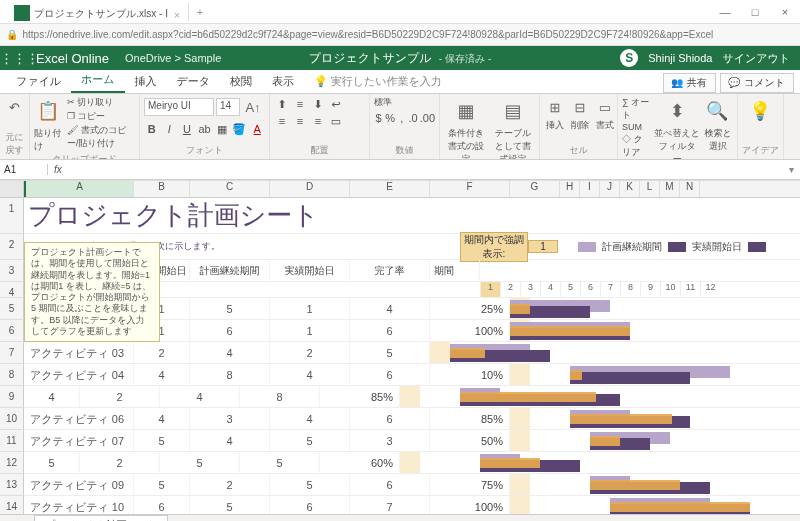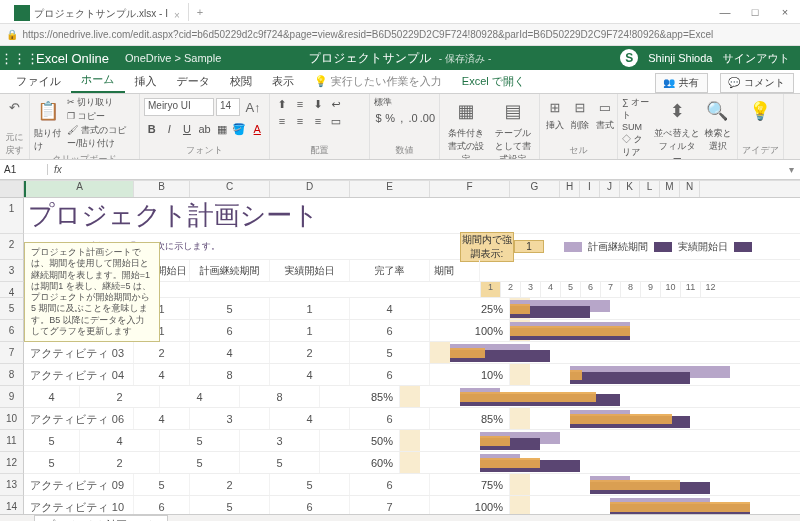--- a/index.html
+++ b/index.html
@@ -18,21 +18,21 @@
   .greenbar .brand { padding: 0 8px; font-size: 13px; }
   .greenbar .crumb { padding: 0 8px; font-size: 11px; opacity: .9; }
   .greenbar .doc { position: absolute; left: 50%; transform: translateX(-50%); font-size: 12px; }
   .greenbar .doc .st { font-size: 10px; opacity: .8; margin-left: 4px; }
   .greenbar .right { margin-left: auto; display: flex; align-items: center; gap: 10px; padding-right: 10px; font-size: 11px; }
   .skype { width: 18px; height: 18px; border-radius: 50%; background: #fff; color: #217346; text-align: center; line-height: 18px; font-weight: bold; font-size: 12px; }
   .ribbon-tabs { height: 24px; display: flex; align-items: flex-end; border-bottom: 1px solid #d0d0d0; padding-left: 6px; font-size: 11px; color: #444; }
   .ribbon-tabs .t { padding: 4px 10px; cursor: default; }
   .ribbon-tabs .t.active { color: #217346; border-bottom: 2px solid #217346; }
   .ribbon-tabs .tellme { padding: 4px 10px; color: #888; }
-  .ribbon-tabs .rightbtns { margin-left: auto; display: flex; gap: 12px; padding-right: 6px; }
+  .ribbon-tabs .rightbtns { margin-left: auto; display: flex; gap: 4px; padding-right: 6px; }
   .ribbon-tabs .pill { border: 1px solid #ccc; padding: 2px 8px; font-size: 10px; color: #444; background: #fafafa; }
   .ribbon { height: 66px; background: #f3f2f1; border-bottom: 1px solid #d0d0d0; display: flex; font-size: 10px; color: #555; overflow: hidden; }
   .grp { display: flex; flex-direction: column; justify-content: space-between; padding: 2px 4px; border-right: 1px solid #e1e1e1; }
   .grp .btns { display: flex; gap: 3px; align-items: flex-start; flex: 1; }
   .ic { width: 22px; height: 22px; display: flex; align-items: center; justify-content: center; font-size: 13px; color: #666; }
   .ic.big { width: 30px; height: 30px; font-size: 18px; }
   .grp .lbl { text-align: center; font-size: 9px; color: #888; }
   .col { display: flex; flex-direction: column; gap: 1px; font-size: 9px; }
   .fontsel { display: flex; gap: 2px; align-items: center; }
   .fontsel select, .fontsel .sel { border: 1px solid #ccc; background: #fff; font-size: 10px; height: 18px; }
@@ -48,21 +48,21 @@
   .ch .corner { width: 24px; border-right: 1px solid #ccc; background: #e8e8e8; }
   .ch .c { text-align: center; border-right: 1px solid #ddd; }
   .ch .c.sel { background: #d6ead9; border-left: 2px solid #217346; }
   .rows { position: relative; }
   .rw { display: flex; height: 22px; }
   .rw .rh { width: 24px; background: #f4f4f4; border-right: 1px solid #ccc; border-bottom: 1px solid #ddd; text-align: center; font-size: 10px; color: #555; line-height: 22px; }
   .rw .cells { flex: 1; display: flex; border-bottom: 1px solid #eee; }
   .cv { border-right: 1px solid #f2f2f2; line-height: 22px; font-size: 11px; }
   .title-row .big { font-size: 26px; font-weight: 500; color: #5a4572; white-space: nowrap; padding-left: 4px; }
   .desc { font-size: 9px; color: #5a4572; padding: 2px 4px; line-height: 1.2; }
-  .hl { width: 54px; background: #f3d9a0; border: 1px solid #d0b060; text-align: center; font-size: 10px; }
+  .hl { width: 68px; background: #f3d9a0; border: 1px solid #d0b060; text-align: center; font-size: 10px; }
   .hdrlbl { font-size: 10px; color: #444; text-align: center; }
   .pct { text-align: right; padding-right: 6px; color: #444; font-size: 11px; }
   .act { color: #555; padding-left: 6px; }
   .num { text-align: center; color: #555; }
   .gantt { position: relative; flex: 1; }
   .gantt .bar1 { position: absolute; height: 12px; top: 2px; background: #b7a6c9; }
   .gantt .bar2 { position: absolute; height: 12px; top: 8px; background: #5a4572; }
   .gantt .bar3 { position: absolute; height: 10px; top: 6px; background: #e8a94f; opacity: .9; }
   .periodhdr { display: flex; }
   .periodhdr span { width: 20px; text-align: center; font-size: 9px; color: #666; border-left: 1px solid #eee; }
@@ -113,21 +113,20 @@
 </div>
 
 <div class="ribbon-tabs">
   <div class="t">ファイル</div>
   <div class="t active">ホーム</div>
   <div class="t">挿入</div>
   <div class="t">データ</div>
   <div class="t">校閲</div>
   <div class="t">表示</div>
   <div class="tellme">💡 <span>実行したい作業を入力</span></div>
-  <div class="t" style="color:#217346">Excel で開く</div>
   <div class="rightbtns">
     <div class="pill">👥 <span>共有</span></div>
     <div class="pill">💬 <span>コメント</span></div>
   </div>
 </div>
 
 <div class="ribbon">
   <div class="grp" style="width:30px">
     <div class="btns">
         <span class="ic">↶</span>
@@ -441,20 +440,21 @@
       <div style="position:absolute;left:0;top:0;width:20px;height:100%;background:#f3d9a0;opacity:.5"></div>
       <div class="bar1" style="left:60px;width:60px"></div>
       <div class="bar2" style="left:60px;width:120px"></div>
       <div class="bar3" style="left:60px;width:102px"></div>
     </div>
   </div>
         </div>
         <div class="rw">
           <div class="rh">11</div>
   <div class="cells">
+    <div class="cv wA act">アクティビティ 07</div>
     <div class="cv wB num">5</div>
     <div class="cv wC num">4</div>
     <div class="cv wD num">5</div>
     <div class="cv wE num">3</div>
     <div class="cv wF pct">50%</div>
     <div class="gantt">
       <div style="position:absolute;left:0;top:0;width:20px;height:100%;background:#f3d9a0;opacity:.5"></div>
       <div class="bar1" style="left:80px;width:80px"></div>
       <div class="bar2" style="left:80px;width:60px"></div>
       <div class="bar3" style="left:80px;width:30px"></div>

